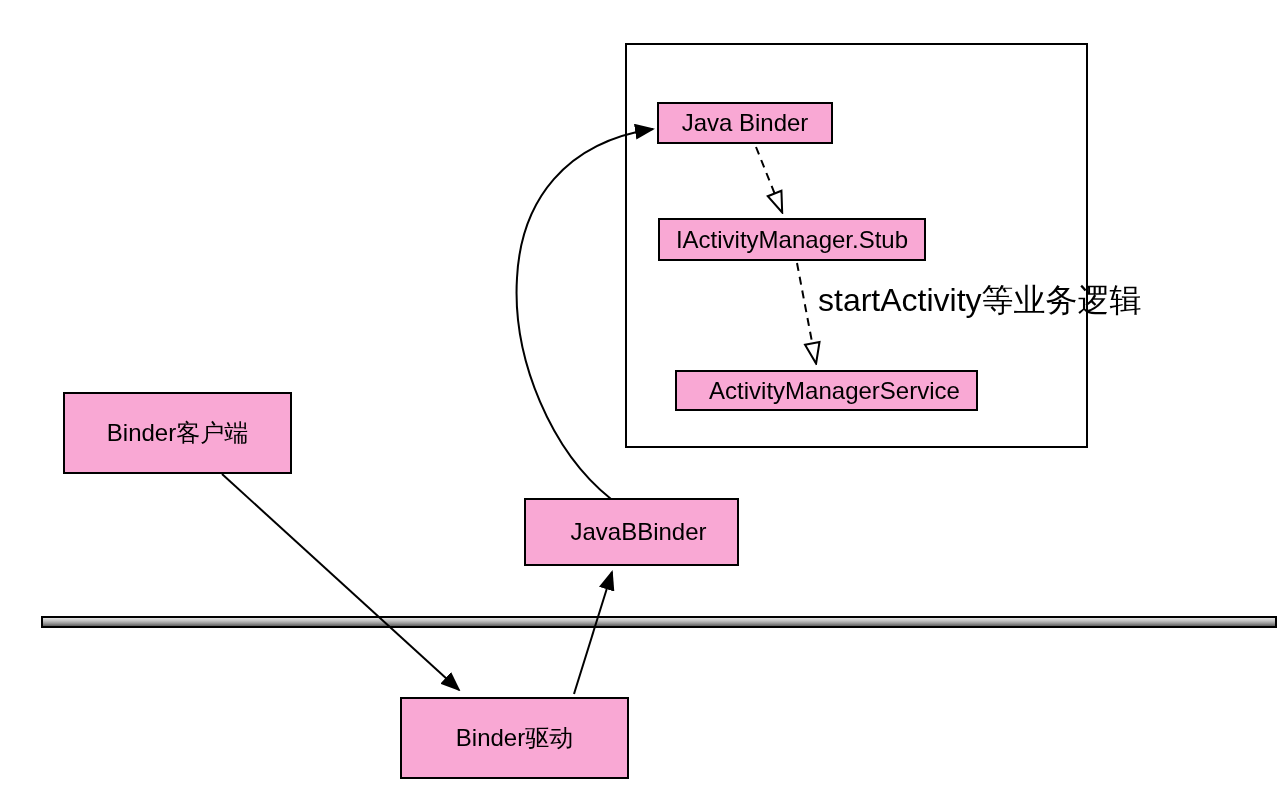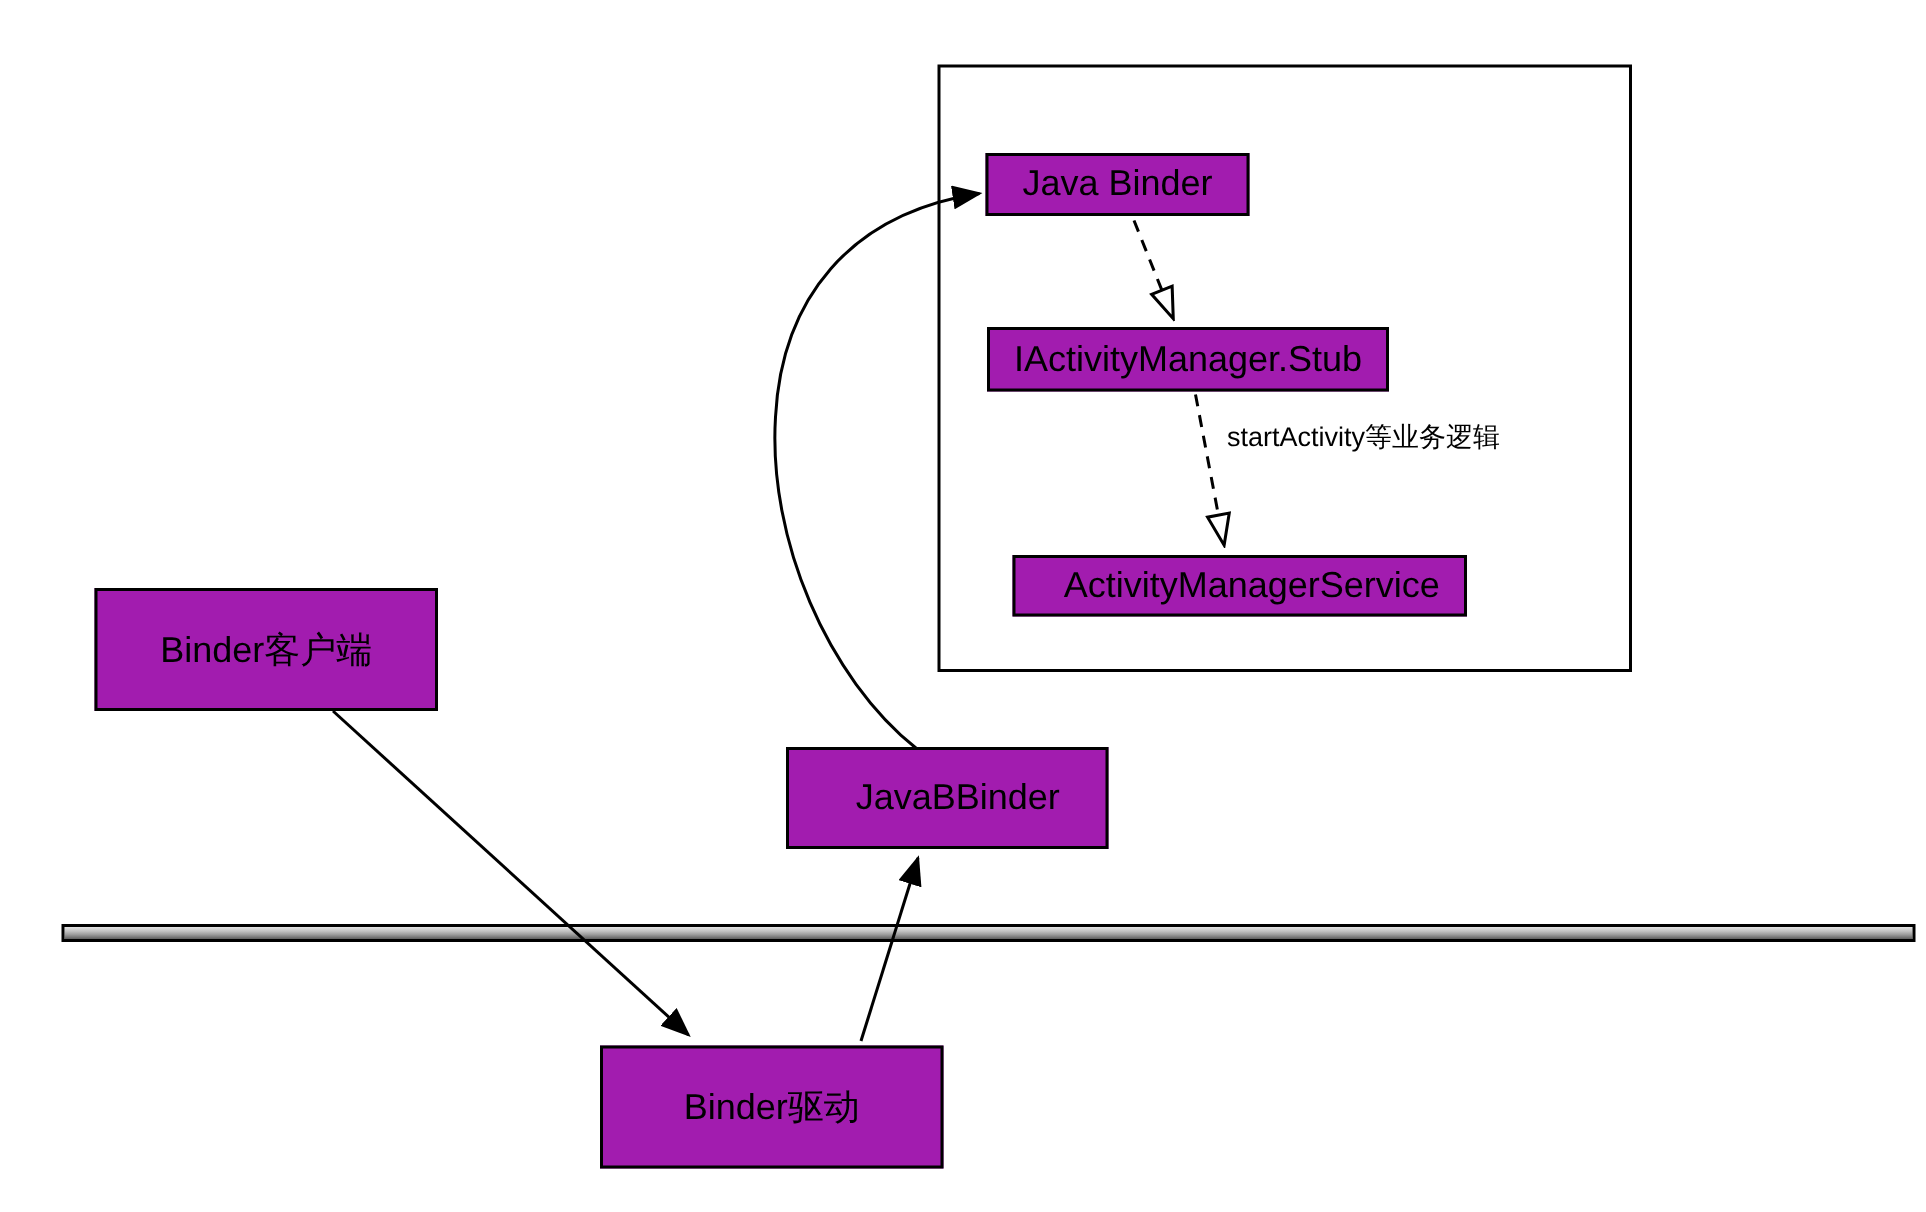--- a/index.html
+++ b/index.html
@@ -23,21 +23,21 @@
     background: linear-gradient(to bottom, #e3e3e3 0%, #c2c2c2 35%, #9a9a9a 65%, #5f5f5f 100%);
   }
   svg.connectors {
     position: absolute;
     left: 0; top: 0;
     width: 1284px;
     height: 808px;
   }
   .box {
     position: absolute;
-    background: #a21caf;
+    background: #f9a8d4;
     border: 2px solid #000000;
     display: flex;
     align-items: center;
     justify-content: center;
     white-space: nowrap;
   }
   .outer-box {
     position: absolute;
     left: 625px;
     top: 43px;
@@ -51,21 +51,21 @@
   .node-binder-client   { left: 63px;  top: 392px; width: 229px; height: 82px; }
   .node-javabbinder     { left: 524px; top: 498px; width: 215px; height: 68px; padding-left: 14px; }
   .node-binder-driver   { left: 400px; top: 697px; width: 229px; height: 82px; }
   .node-java-binder     { left: 657px; top: 102px; width: 176px; height: 42px; }
   .node-stub            { left: 658px; top: 218px; width: 268px; height: 43px; }
   .node-ams             { left: 675px; top: 370px; width: 303px; height: 41px; padding-left: 16px; }
   .edge-label {
     position: absolute;
     left: 818px;
     top: 279px;
-    font-size: 18px;
+    font-size: 32px;
     white-space: nowrap;
   }
 </style>
 </head>
 <body>
 
 <div class="canvas">
 
   <div class="divider"></div>
 

